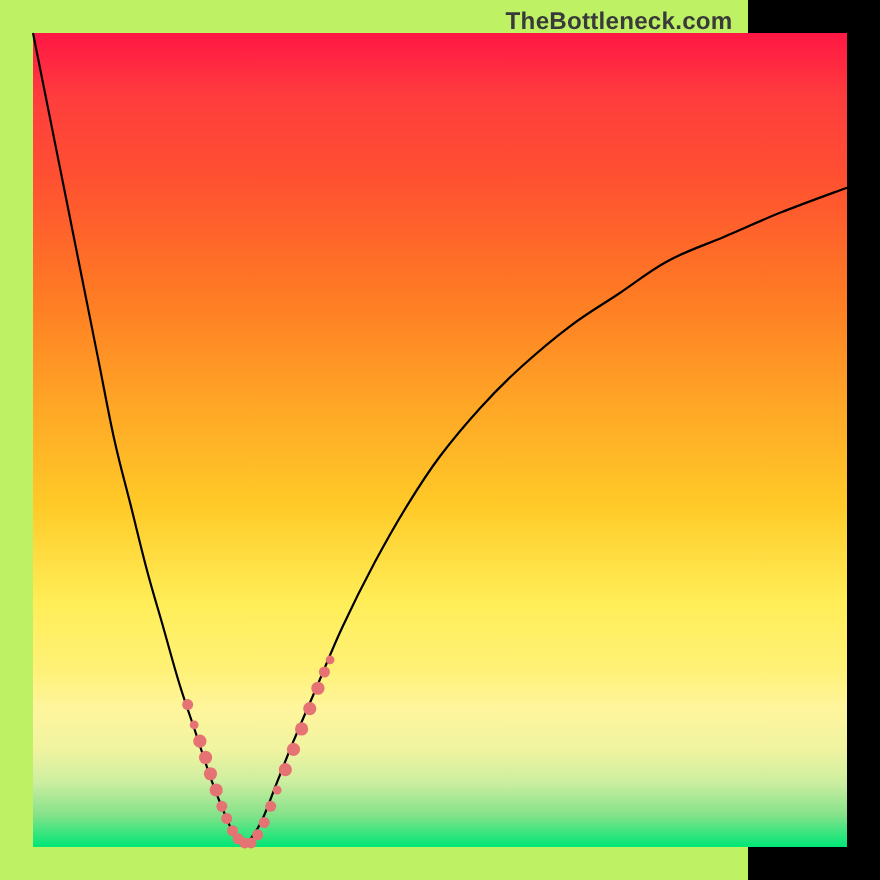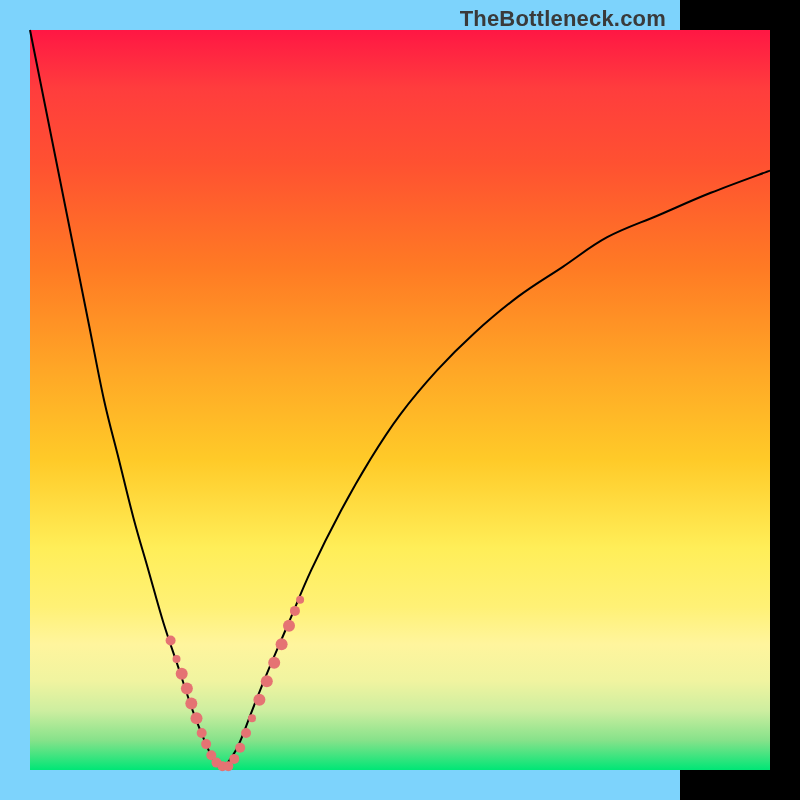--- a/index.html
+++ b/index.html
@@ -8,21 +8,21 @@
     width: 800px;
     height: 800px;
     overflow: hidden;
     background: #000;
     font-family: Arial, Helvetica, sans-serif;
   }
   .frame {
     position: relative;
     width: 680px;
     height: 800px;
-    background: #7dd3fc;
+    background: #bef264;
   }
   .plot-area {
     position: absolute;
     left: 30px;
     top: 30px;
     width: 740px;
     height: 740px;
     background: linear-gradient(
       to bottom,
       #ff1744 0%,

